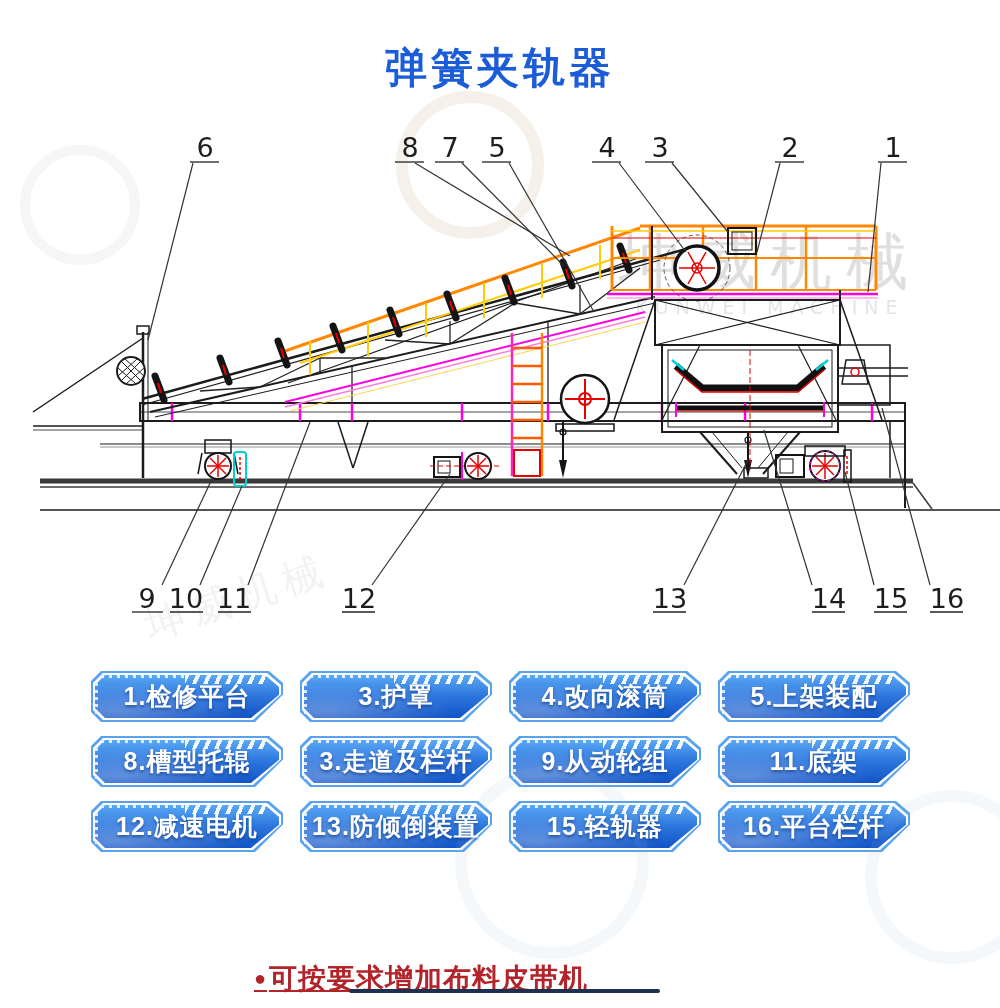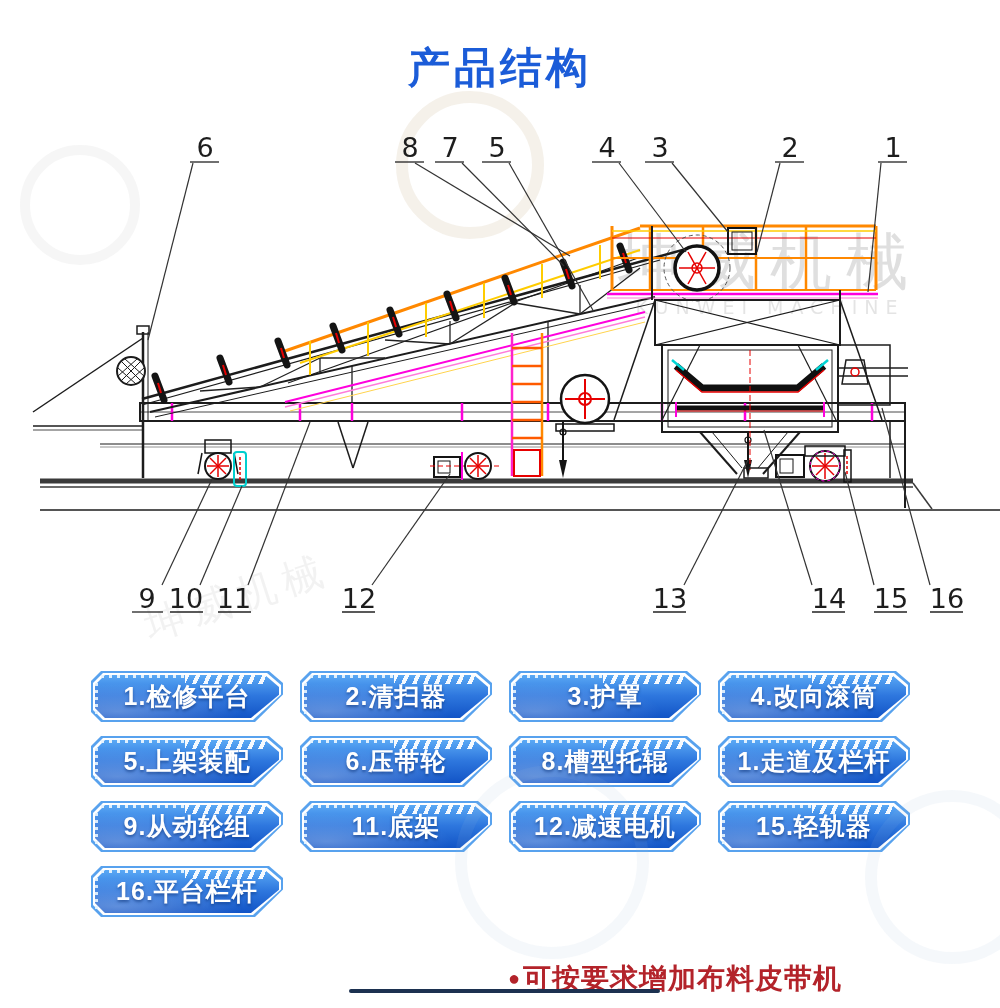--- a/index.html
+++ b/index.html
@@ -47,35 +47,35 @@
     position:absolute;top:4px;right:16px;width:82px;height:9px;z-index:3;
     background:repeating-linear-gradient(115deg,rgba(255,255,255,.95) 0 4px,rgba(0,0,0,0) 4px 10px);
   }
   .btn .lbl{
     position:absolute;inset:0;z-index:4;display:flex;align-items:center;justify-content:center;
     color:#ffffff;font-size:25px;font-weight:bold;letter-spacing:1px;
     text-shadow:0 2px 3px rgba(7,44,110,.55);white-space:nowrap;
   }
   
   .footnote{
-    position:absolute;top:960px;left:0;width:842px;text-align:right;
-    color:#b3232a;font-size:28px;font-weight:bold;letter-spacing:1px;
+    position:absolute;top:960px;left:0;width:842px;text-align:center;
+    color:#b3232a;font-size:28px;font-weight:bold;letter-spacing:1px;text-decoration:underline;
   }
   .footnote .bullet{font-size:20px;vertical-align:3px;margin-right:2px;}
   
   .next-section-edge{
     position:absolute;left:349px;top:989px;width:311px;height:4px;background:#1c3150;border-radius:2px;
   }
   
   .wm-circle{position:absolute;border-radius:50%;border:12px solid rgba(160,185,220,.10);pointer-events:none;}
 </style>
 </head>
 <body>
 
-<div class="page-title">产品结构</div>
+<div class="page-title">弹簧夹轨器</div>
 
 <svg class="diagram-svg" width="1000" height="660" viewBox="0 0 1000 660">
 
   <g>
     <circle cx="470" cy="165" r="68" fill="none" stroke="#e3d6c4" stroke-width="12" opacity="0.35"></circle>
     <circle cx="80" cy="205" r="55" fill="none" stroke="#dcdcdc" stroke-width="10" opacity="0.25"></circle>
     <text class="wm" x="770" y="283" text-anchor="middle" font-size="62" letter-spacing="14" fill="#8f8f8f" opacity="0.28">坤威机械</text>
     <text class="wm" x="770" y="314" text-anchor="middle" font-size="19" letter-spacing="7" fill="#9a9a9a" opacity="0.26">KUNWEI MACHINE</text>
     <text class="wm" x="150" y="640" font-size="40" letter-spacing="8" fill="#9a9a9a" opacity="0.12" transform="rotate(-18 150 640)">坤威机械</text>
   </g>
@@ -428,29 +428,20 @@
       <div class="slashes"></div>
       <div class="lbl">1.检修平台</div>
     </div>
   <div class="btn">
       <div class="layer outer"></div>
       <div class="layer gap"></div>
       <div class="layer core"></div>
       <div class="dots"></div>
       <div class="ldots"></div>
       <div class="slashes"></div>
-      <div class="lbl">2.清扫器</div>
-    </div>
-  <div class="btn">
-      <div class="layer outer"></div>
-      <div class="layer gap"></div>
-      <div class="layer core"></div>
-      <div class="dots"></div>
-      <div class="ldots"></div>
-      <div class="slashes"></div>
       <div class="lbl">3.护罩</div>
     </div>
   <div class="btn">
       <div class="layer outer"></div>
       <div class="layer gap"></div>
       <div class="layer core"></div>
       <div class="dots"></div>
       <div class="ldots"></div>
       <div class="slashes"></div>
       <div class="lbl">4.改向滚筒</div>
@@ -464,39 +455,30 @@
       <div class="slashes"></div>
       <div class="lbl">5.上架装配</div>
     </div>
   <div class="btn">
       <div class="layer outer"></div>
       <div class="layer gap"></div>
       <div class="layer core"></div>
       <div class="dots"></div>
       <div class="ldots"></div>
       <div class="slashes"></div>
-      <div class="lbl">6.压带轮</div>
-    </div>
-  <div class="btn">
-      <div class="layer outer"></div>
-      <div class="layer gap"></div>
-      <div class="layer core"></div>
-      <div class="dots"></div>
-      <div class="ldots"></div>
-      <div class="slashes"></div>
       <div class="lbl">8.槽型托辊</div>
     </div>
   <div class="btn">
       <div class="layer outer"></div>
       <div class="layer gap"></div>
       <div class="layer core"></div>
       <div class="dots"></div>
       <div class="ldots"></div>
       <div class="slashes"></div>
-      <div class="lbl">1.走道及栏杆</div>
+      <div class="lbl">3.走道及栏杆</div>
     </div>
   <div class="btn">
       <div class="layer outer"></div>
       <div class="layer gap"></div>
       <div class="layer core"></div>
       <div class="dots"></div>
       <div class="ldots"></div>
       <div class="slashes"></div>
       <div class="lbl">9.从动轮组</div>
     </div>
@@ -510,20 +492,29 @@
       <div class="lbl">11.底架</div>
     </div>
   <div class="btn">
       <div class="layer outer"></div>
       <div class="layer gap"></div>
       <div class="layer core"></div>
       <div class="dots"></div>
       <div class="ldots"></div>
       <div class="slashes"></div>
       <div class="lbl">12.减速电机</div>
+    </div>
+  <div class="btn">
+      <div class="layer outer"></div>
+      <div class="layer gap"></div>
+      <div class="layer core"></div>
+      <div class="dots"></div>
+      <div class="ldots"></div>
+      <div class="slashes"></div>
+      <div class="lbl">13.防倾倒装置</div>
     </div>
   <div class="btn">
       <div class="layer outer"></div>
       <div class="layer gap"></div>
       <div class="layer core"></div>
       <div class="dots"></div>
       <div class="ldots"></div>
       <div class="slashes"></div>
       <div class="lbl">15.轻轨器</div>
     </div>

